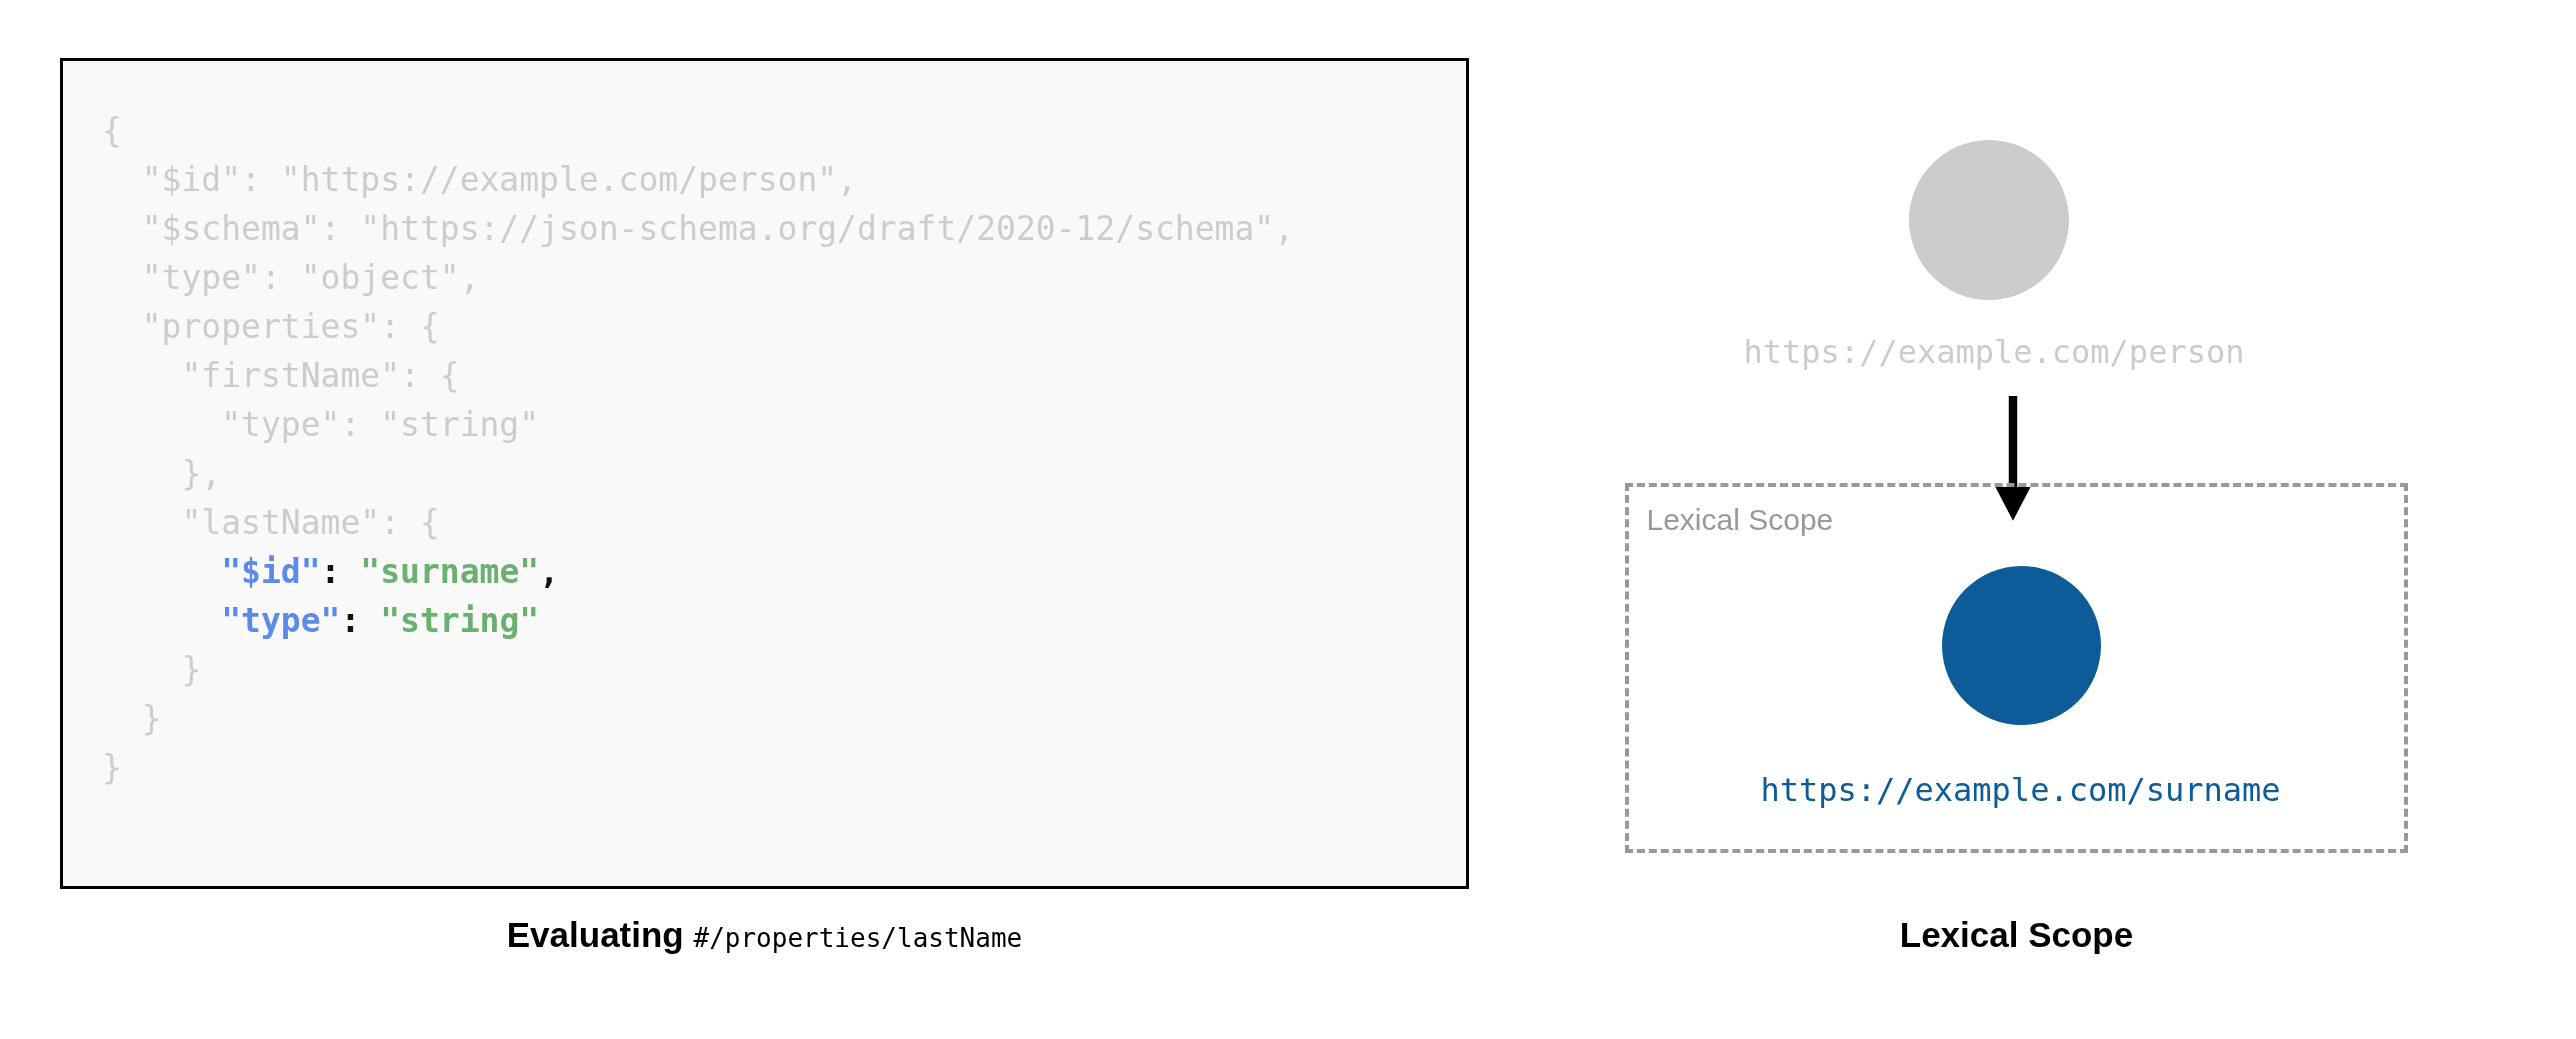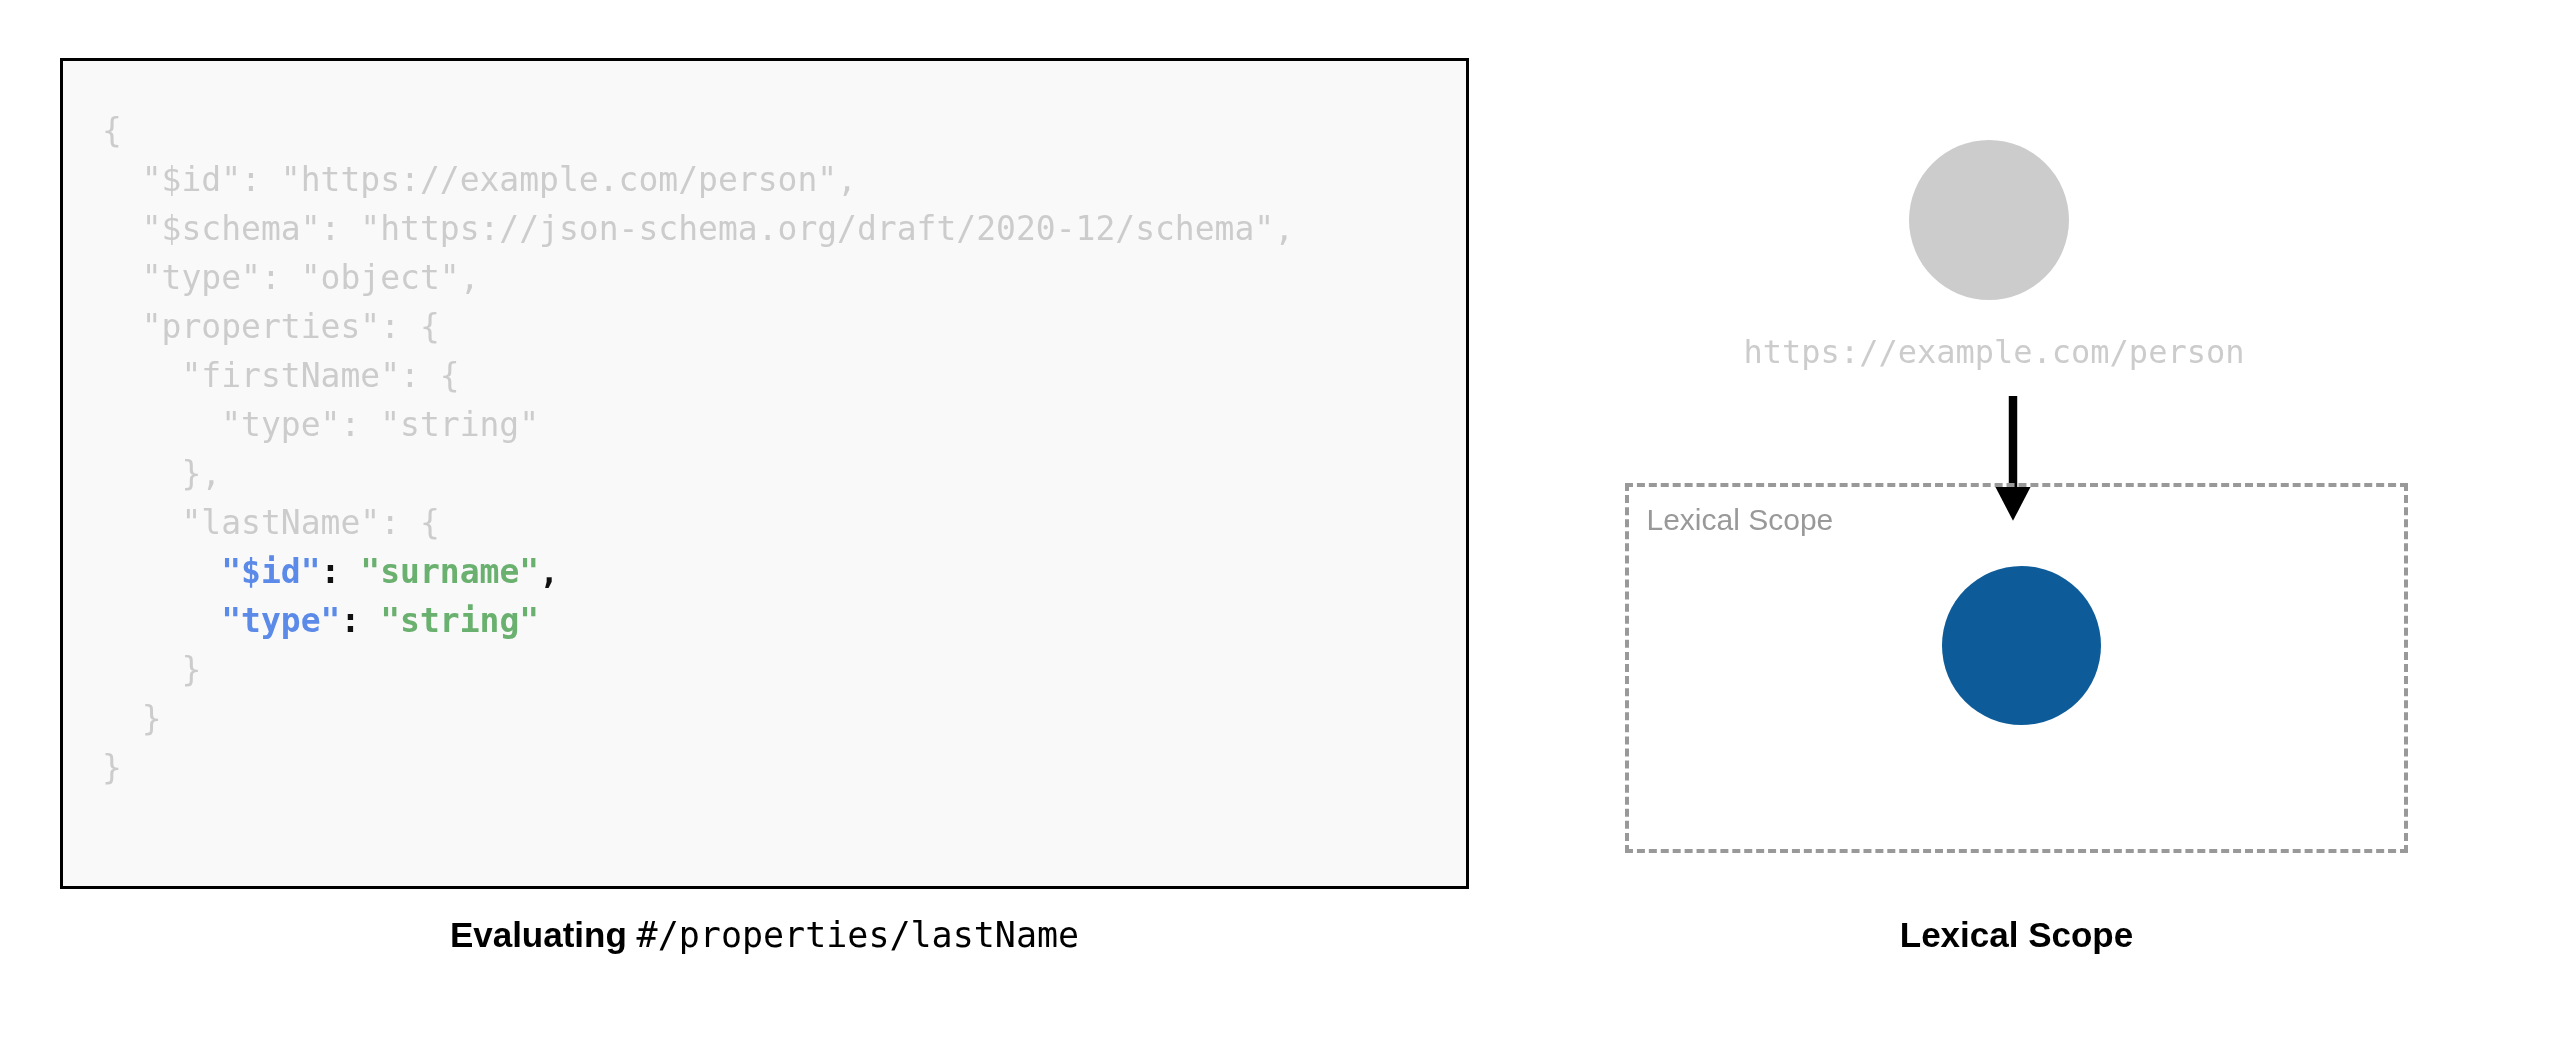--- a/index.html
+++ b/index.html
@@ -62,21 +62,21 @@
     white-space: nowrap;
   }
   #left-caption .cap-bold {
     font-family: "Liberation Sans", sans-serif;
     font-weight: 700;
     font-size: 35px;
     margin-top: 28px;
   }
   #left-caption .cap-mono {
     font-family: "DejaVu Sans Mono", "Liberation Mono", monospace;
-    font-size: 35px;
+    font-size: 26px;
     font-weight: 400;
   }
 
   
   #right-panel {
     position: absolute;
     left: 1539px;
     top: 0;
     width: 1037px;
     height: 1039px;
@@ -193,18 +193,19 @@
     <line x1="60" y1="0" x2="60" y2="150" stroke="#000000" stroke-width="13"></line>
     <polygon points="33,140 87,140 60,192" fill="#000000"></polygon>
   </svg>
 
   <div id="scope-box">
 
     <div id="scope-label">Lexical Scope</div>
 
     <div id="inner-node"></div>
 
+    <div id="inner-label">https://example.com/surname</div>
   </div>
 
   <div id="right-caption">Lexical Scope</div>
 
 </div>
 
 
 </body></html>

